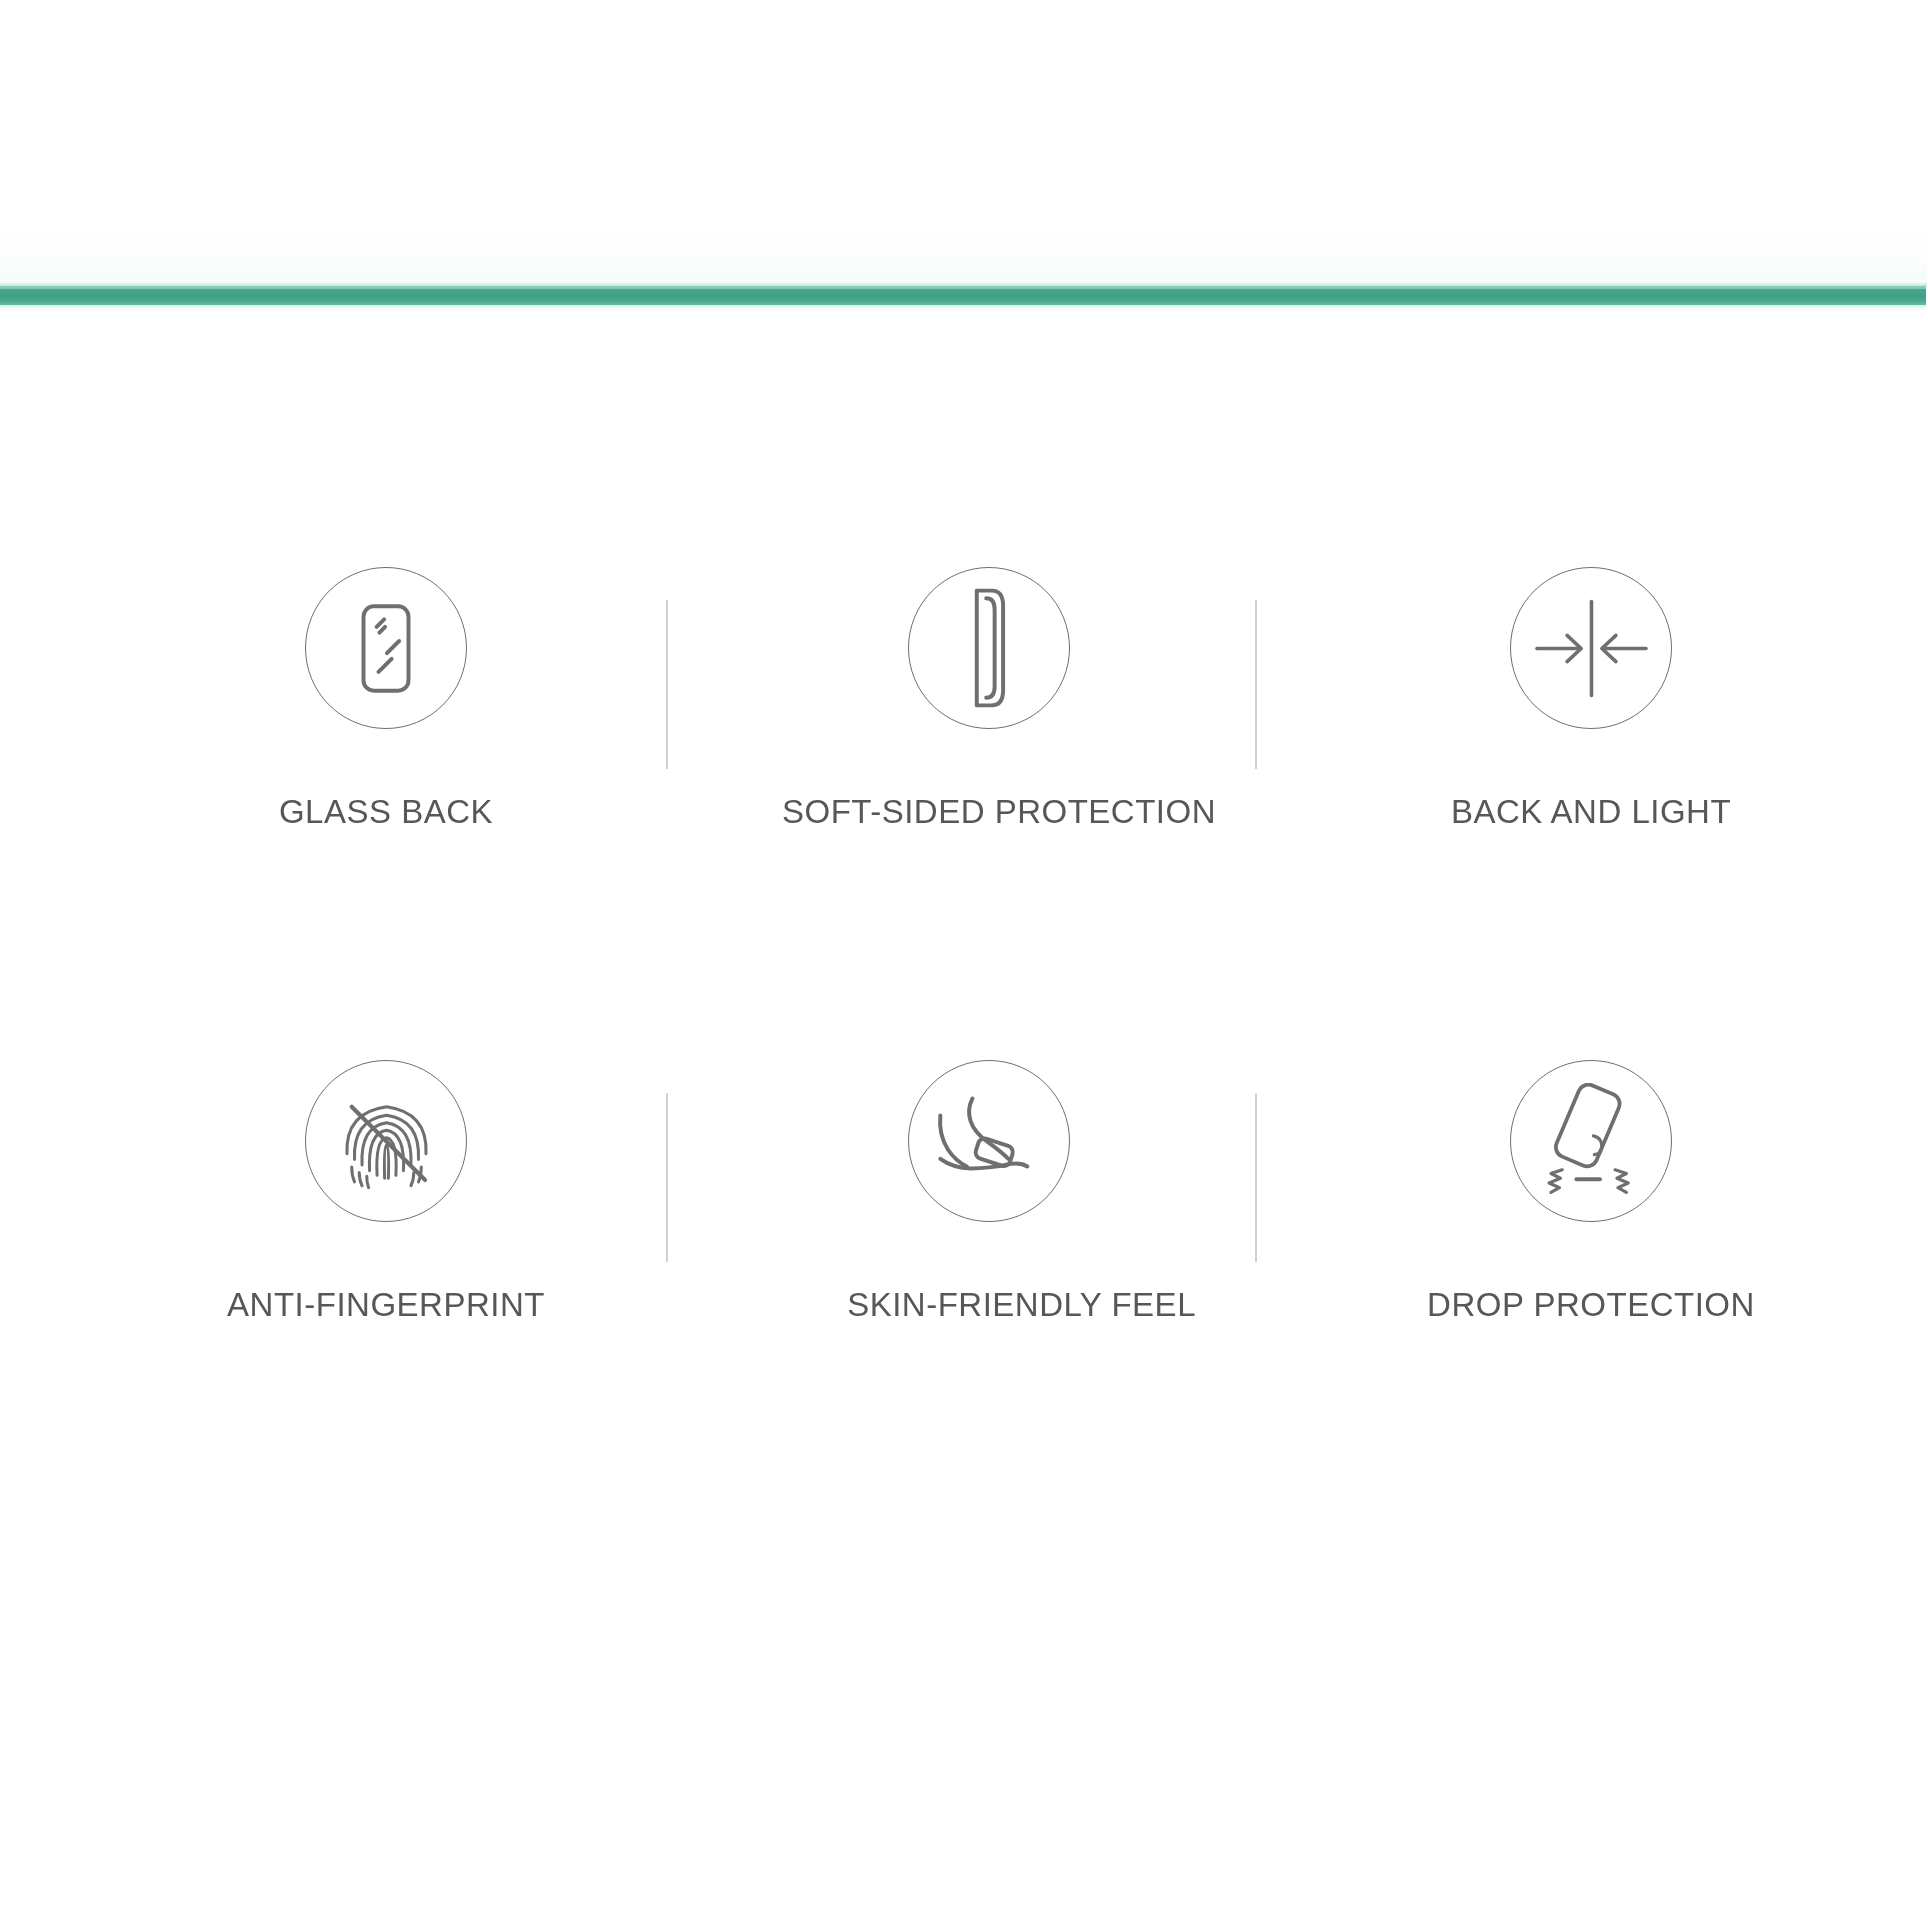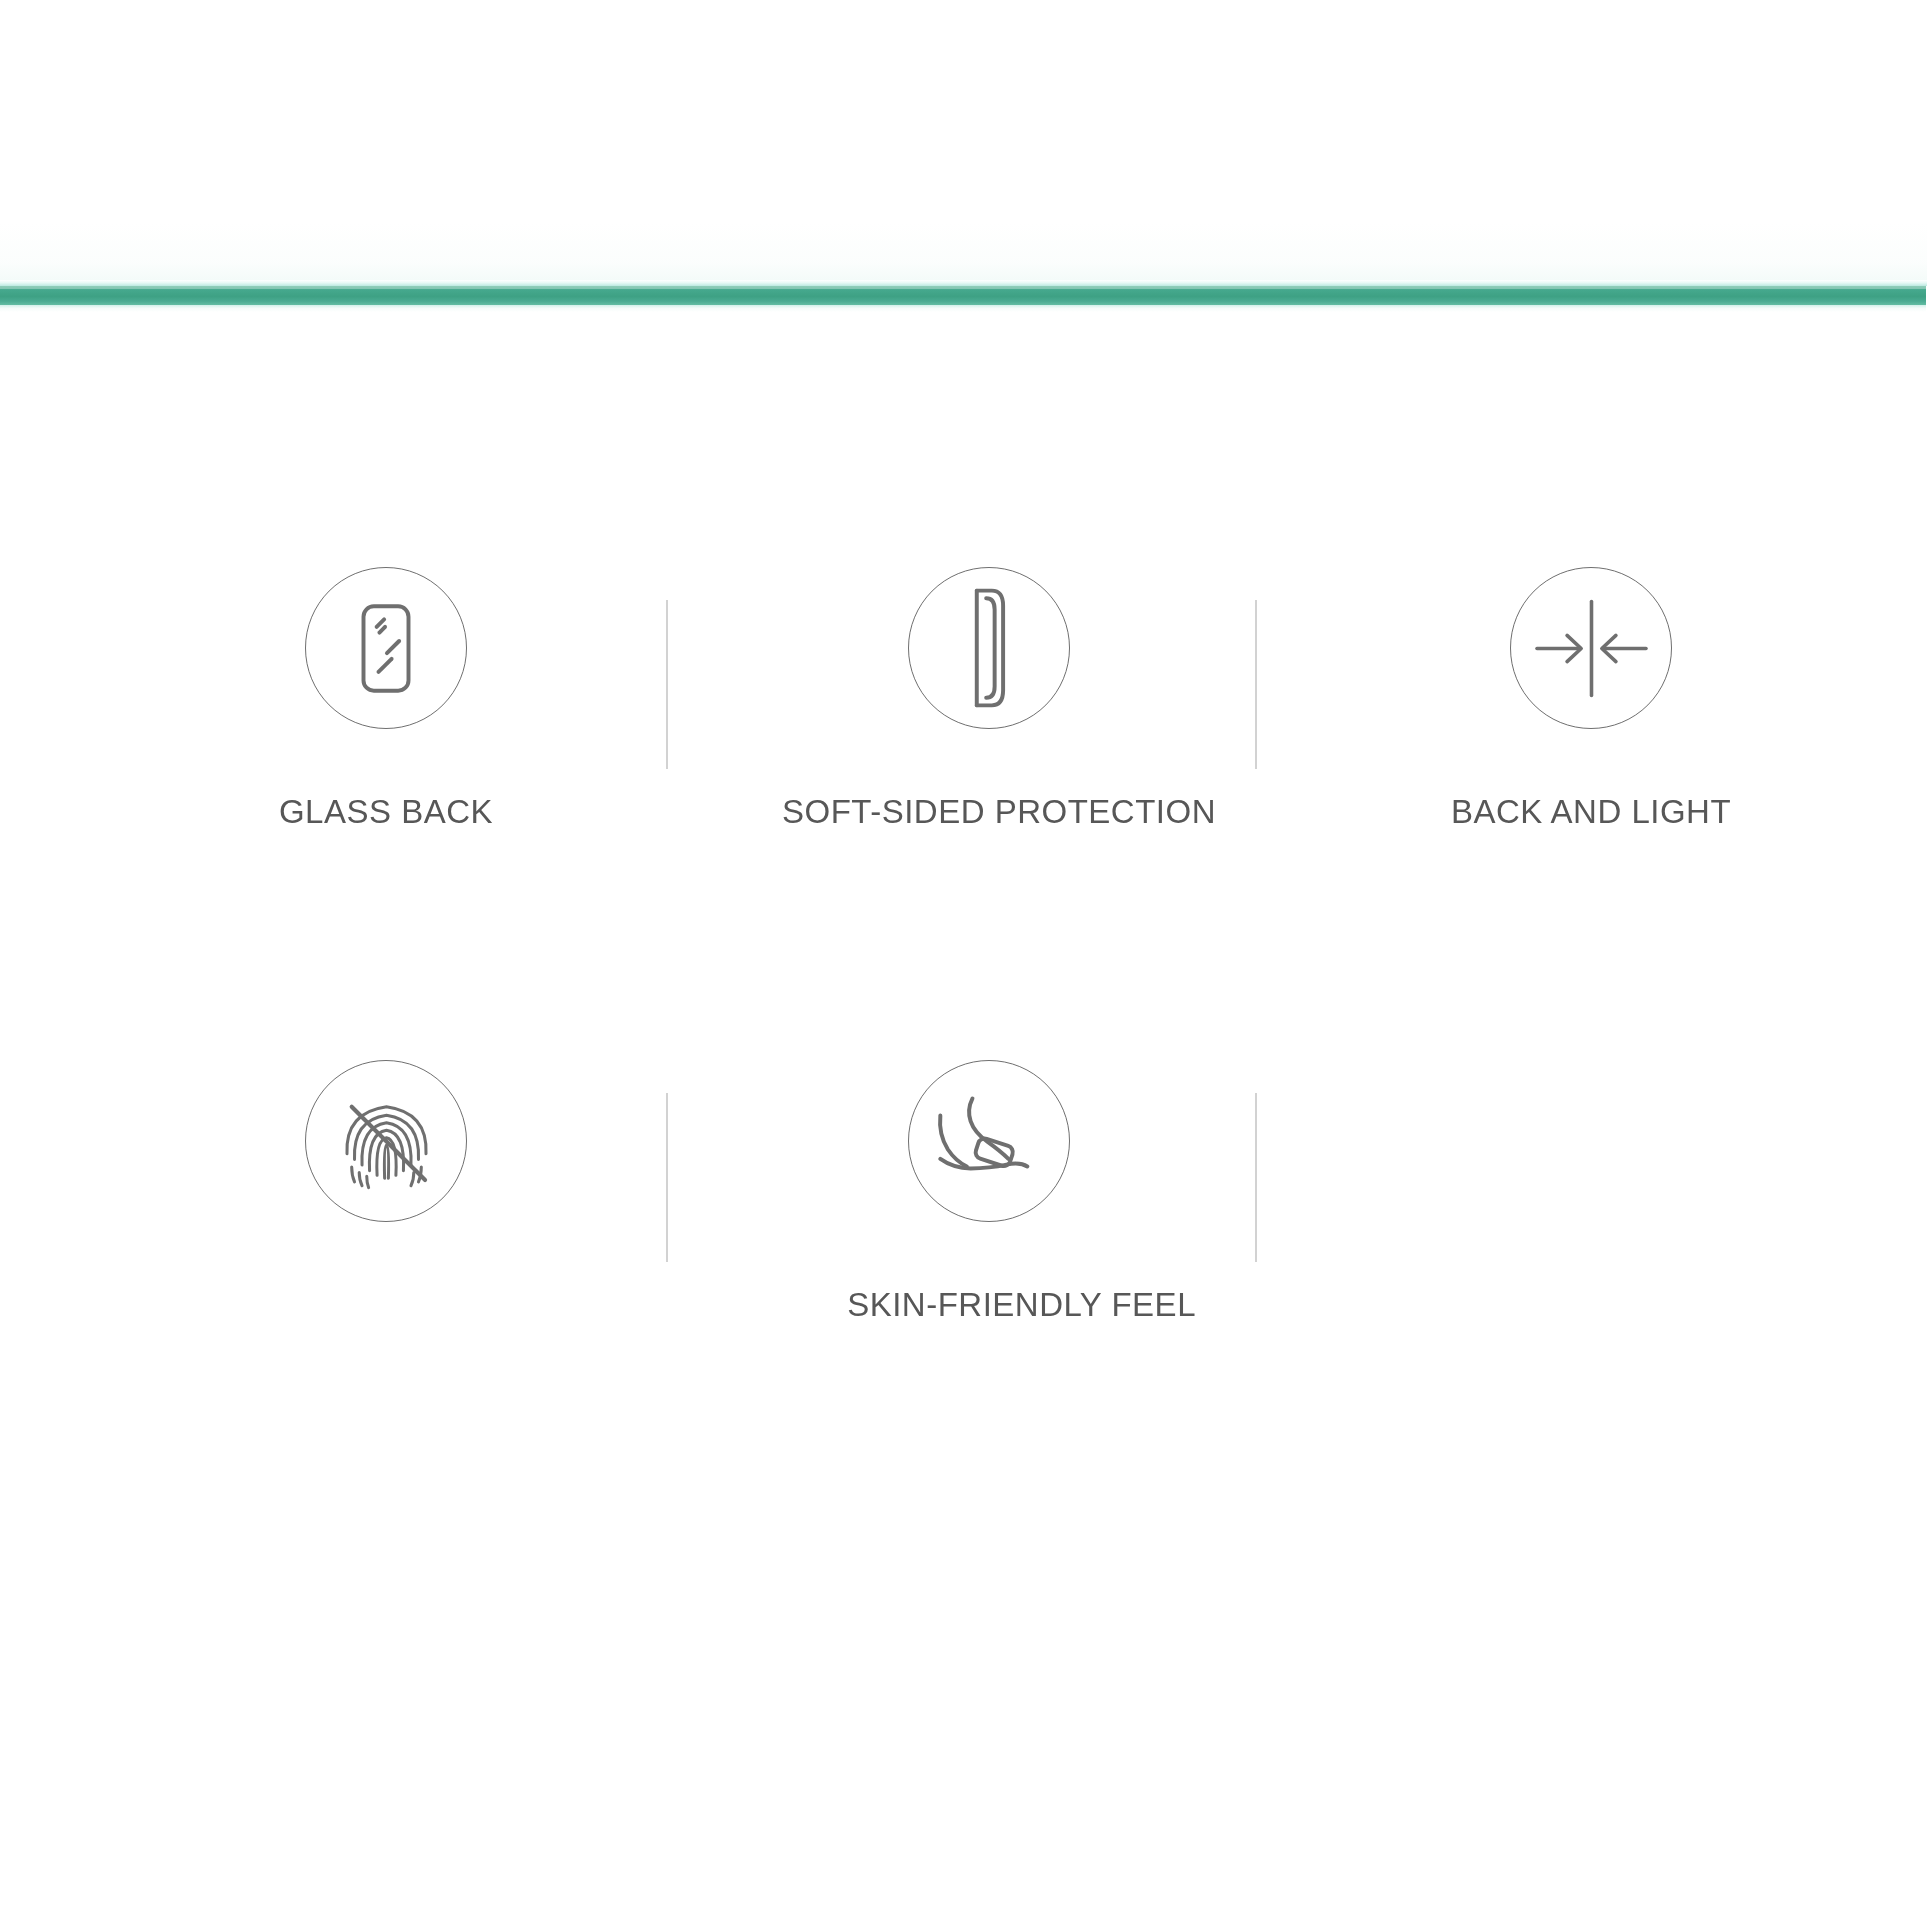--- a/index.html
+++ b/index.html
@@ -205,35 +205,49 @@
           <path d="M49 95 Q47 57 59 55 Q71 57 69 95"></path>
           <path d="M57 98 Q56 64 59 63 Q62 64 61 98"></path>
           <path d="M22 86 Q22 95 25 102"></path>
           <path d="M30 92 Q30 100 33 106"></path>
           <path d="M38 96 Q38 103 40 108"></path>
           <path d="M96 86 Q96 95 93 102"></path>
           <path d="M88 92 Q88 100 85 106"></path>
           <line x1="22" y1="22" x2="100" y2="100" stroke-width="4.4"></line>
         </svg>
       </div>
+      <div class="feature-label">ANTI-FINGERPRINT</div>
     </div>
 
     <div class="divider divider-a"></div>
 
     <div class="feature-cell cell-1">
       <div class="icon-circle">
         <svg width="121" height="104" viewBox="0 0 128 110" fill="none" stroke="#6f6f6f" stroke-width="4.2" stroke-linecap="round" stroke-linejoin="round">
           <path d="M46 10 Q40 22 44 34 Q48 46 62 56 Q76 66 84 74"></path>
           <path d="M12 28 Q10 48 20 64 Q28 76 40 82"></path>
           <path d="M12 74 Q26 84 44 84 Q64 84 82 80 Q96 77 104 82"></path>
           <rect x="50" y="56" width="38" height="22" rx="7" ry="7" transform="rotate(18 69 67)"></rect>
         </svg>
       </div>
       <div class="feature-label">SKIN-FRIENDLY FEEL</div>
     </div>
 
     <div class="divider divider-b"></div>
 
+    <div class="feature-cell cell-2">
+      <div class="icon-circle">
+        <svg width="115" height="117" viewBox="0 0 122 124" fill="none" stroke="#6f6f6f" stroke-width="4" stroke-linecap="round" stroke-linejoin="round">
+          <rect x="34" y="4" width="46" height="82" rx="11" ry="11" transform="rotate(23 57 45)"></rect>
+          <path d="M63 56 Q72 58 72 67 Q72 75 64 76" stroke-width="3.4"></path>
+
+          <polyline points="30,92 18,96 28,101 16,106 27,111 18,116" stroke-width="3.4"></polyline>
+          <polyline points="86,92 98,96 88,101 100,106 89,111 98,116" stroke-width="3.4"></polyline>
+          <line x1="45" y1="102" x2="70" y2="102" stroke-width="4.2"></line>
+        </svg>
+      </div>
+      <div class="feature-label">DROP PROTECTION</div>
+    </div>
 
   </div>
 
 </div>
 
 
 </body></html>

